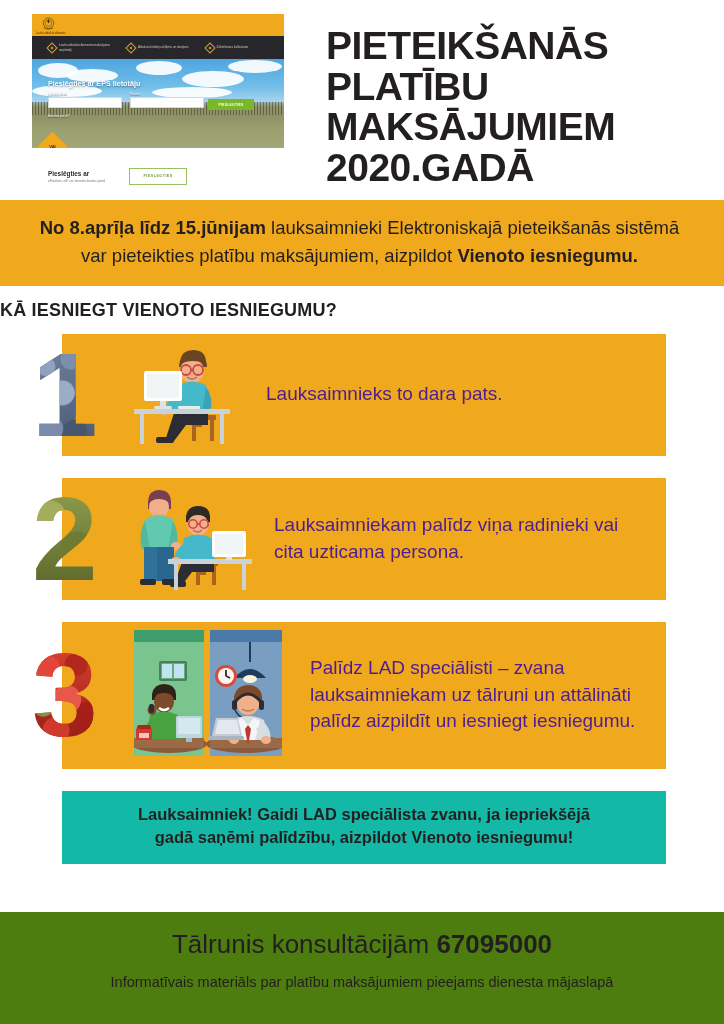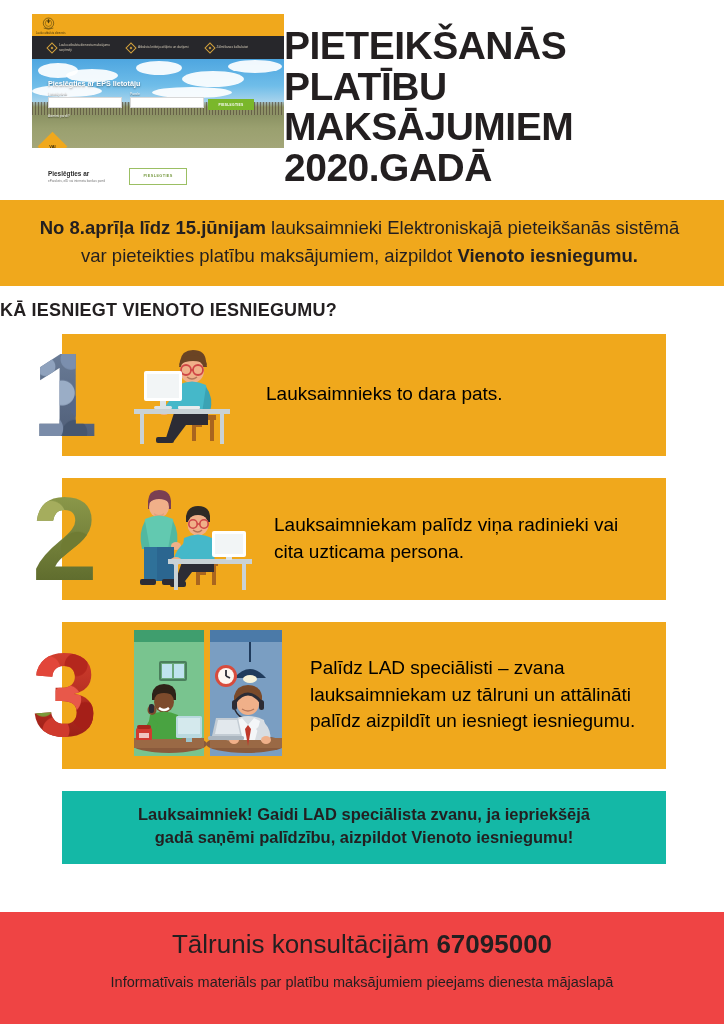--- a/index.html
+++ b/index.html
@@ -222,20 +222,21 @@
     font-size: 3.8px;
     font-weight: bold;
     letter-spacing: .4px;
     display: flex;
     align-items: center;
     justify-content: center;
     background: #fff;
   }
 
   .poster-title {
+    margin-left: 42px;
     margin-top: 12px;
     font-size: 39px;
     line-height: 1.04;
     font-weight: 800;
     letter-spacing: -0.5px;
     color: #231f20;
     font-family: "Liberation Sans", sans-serif;
   }
 
   
@@ -327,21 +328,21 @@
   .step-illu {
     position: relative;
     flex: 0 0 auto;
     margin-left: 72px;
     margin-right: 10px;
   }
 
   .step-text {
     font-size: 19px;
     line-height: 1.42;
-    color: #000000;
+    color: #4c1d95;
     padding-right: 14px;
     margin-left: 12px;
   }
   .step-3 .step-text { margin-left: 18px; }
 
   
   .callout {
     margin-left: 62px;
     margin-right: 58px;
     background: #14b8a6;
@@ -353,21 +354,21 @@
     line-height: 1.44;
     font-weight: 800;
     color: #231f20;
   }
 
   
   .footer {
     position: absolute;
     left: 0; right: 0; bottom: 0;
     height: 112px;
-    background: #ef4444;
+    background: #4d7c0f;
     text-align: center;
     padding-top: 17px;
   }
   .footer-phone {
     font-size: 26px;
     color: #231f20;
     line-height: 1.2;
   }
   .footer-phone b { font-weight: 800; }
   .footer-note {

